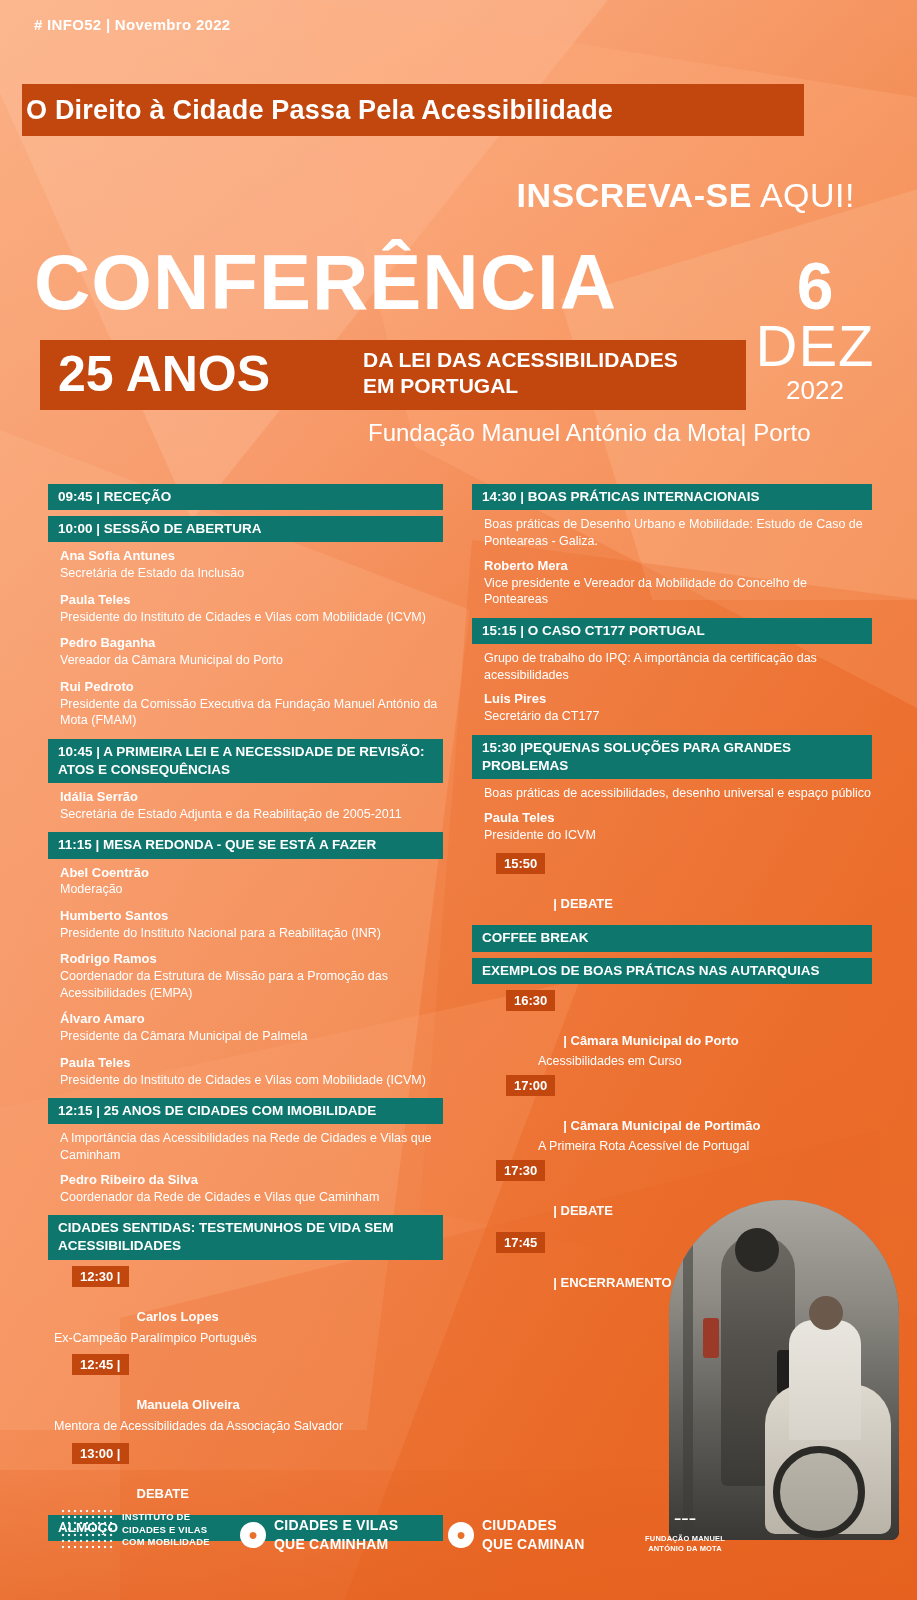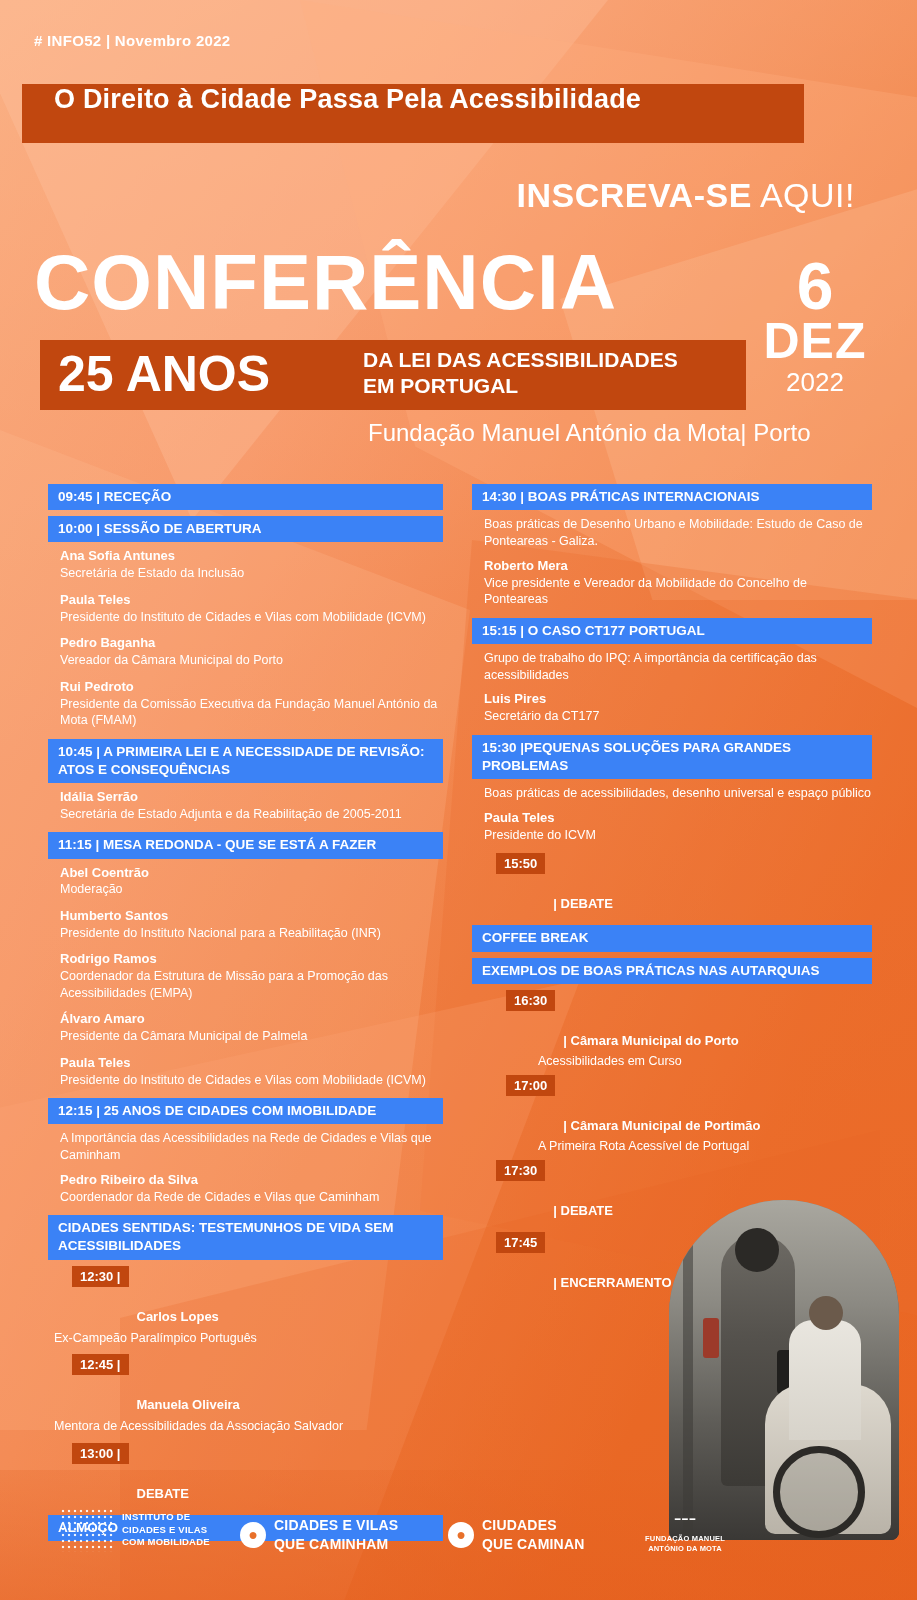--- a/index.html
+++ b/index.html
@@ -61,27 +61,27 @@
   }
   .bottom-band {
     left:0; bottom:0; width:100%; height:130px;
     background: linear-gradient(180deg, rgba(230,100,35,0.25), rgba(228,95,30,0.55));
   }
 
   
   #page { position:relative; z-index:2; width:917px; height:1600px; }
 
   .kicker {
-    position:absolute; left:34px; top:32px;
+    position:absolute; left:34px; top:16px;
     font-size:15px; font-weight:bold; letter-spacing:.3px; color:#ffffff;
   }
 
   .title-bar {
-    position:absolute; left:22px; top:84px; width:782px; height:59px;
-    background:#c1470f; display:flex; align-items:flex-start; padding-left:32px;
+    position:absolute; left:22px; top:84px; width:782px; height:52px;
+    background:#c1470f; display:flex; align-items:center; padding-left:4px;
   }
   .title-bar span { font-size:27px; font-weight:600; color:#ffffff; letter-spacing:.2px; }
 
   .cta {
     position:absolute; right:62px; top:176px;
     font-size:34px; color:#ffffff; letter-spacing:.5px;
   }
   .cta b { font-weight:700; }
   .cta i { font-style:normal; font-weight:400; }
 
@@ -104,31 +104,31 @@
     font-size:21px; font-weight:700; color:#ffffff; line-height:1.25;
     width:360px;
   }
   .venue {
     position:absolute; left:368px; top:419px;
     font-size:24px; color:#ffffff; font-weight:400;
   }
 
   .date-box { position:absolute; right:42px; top:255px; text-align:center; width:120px; }
   .date-day { font-size:66px; font-weight:700; color:#ffffff; line-height:.95; }
-  .date-mon { font-size:50px; font-weight:700; color:#ffffff; line-height:.95; letter-spacing:1px; }
+  .date-mon { font-size:58px; font-weight:400; color:#ffffff; line-height:.95; letter-spacing:1px; }
   .date-yr  { font-size:26px; font-weight:400; color:#ffffff; margin-top:2px; }
 
   
   .col { position:absolute; top:484px; }
   .col-left { left:48px; width:395px; }
   .col-right { left:472px; width:400px; }
 
   .hbar {
     display:inline-block;
-    background:#3b82f6;
+    background:#0f766e;
     color:#ffffff;
     font-size:13.5px; font-weight:bold;
     padding:4px 14px 4px 10px;
     margin:0 0 6px 0;
     line-height:1.35;
   }
   .hbar.wide { display:block; }
 
   .blk { margin-bottom:10px; }
   .nm { font-size:13px; font-weight:bold; color:#ffffff; line-height:1.3; margin-top:2px; }

